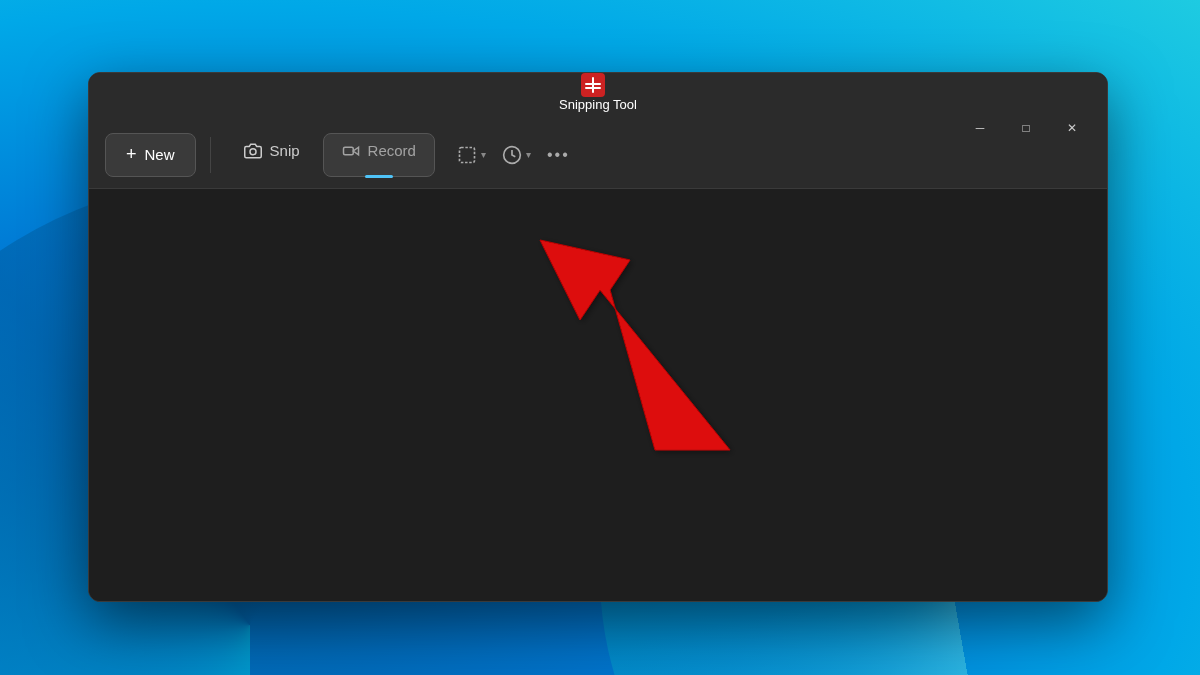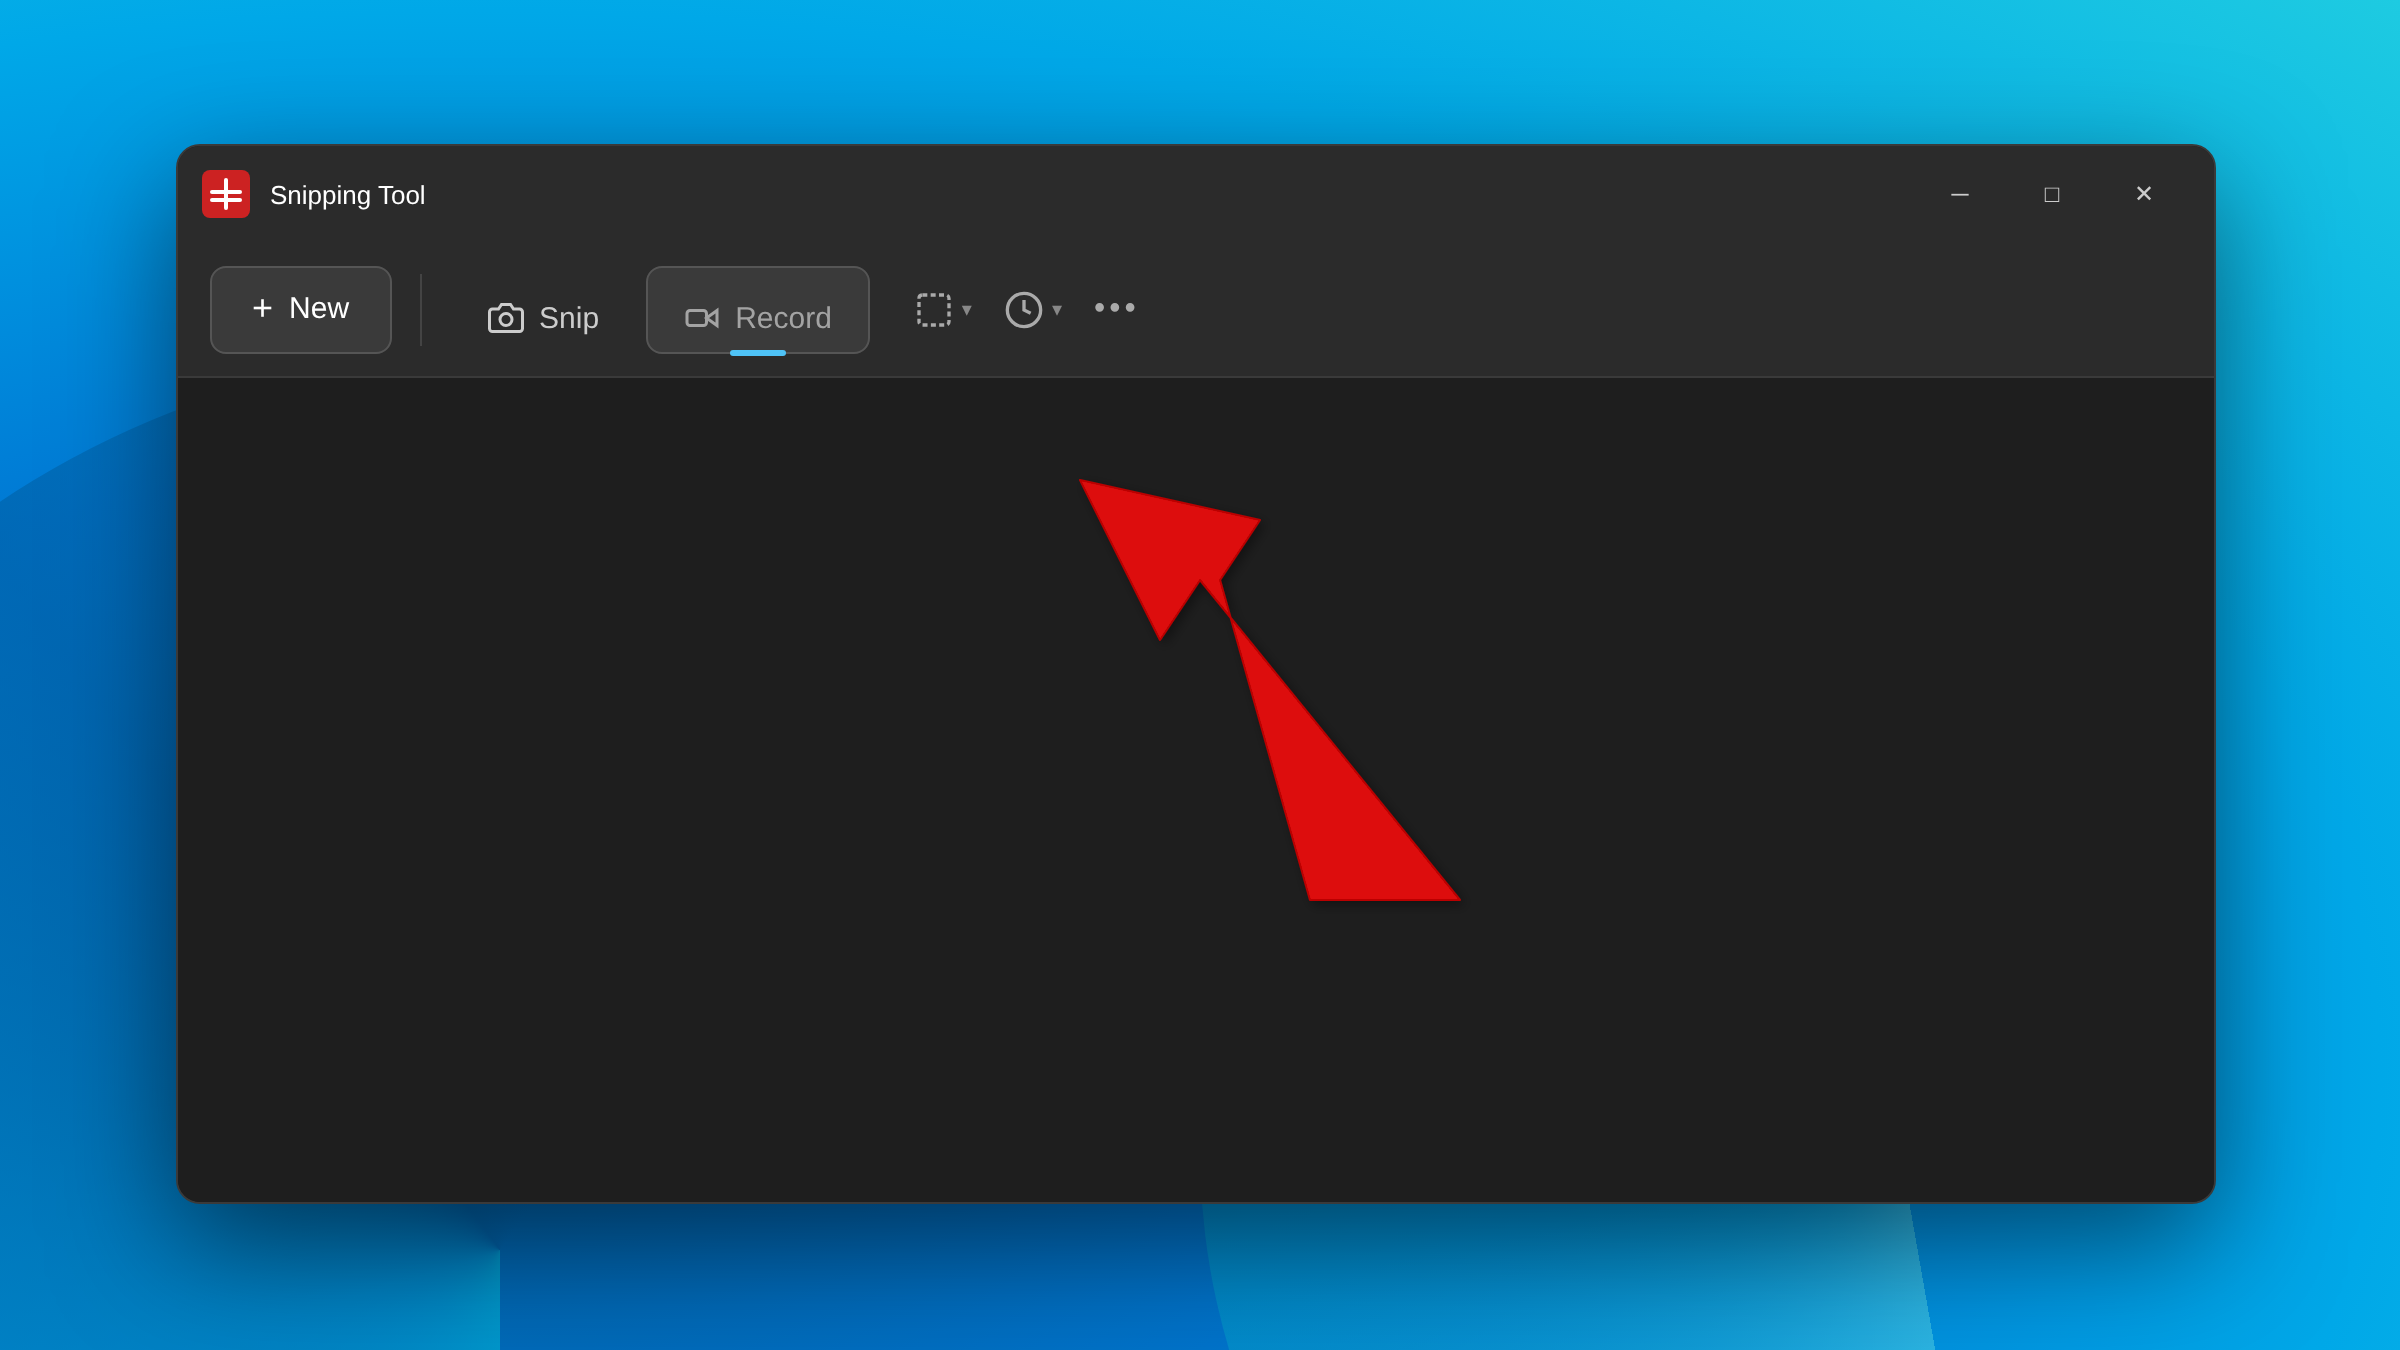--- a/index.html
+++ b/index.html
@@ -74,20 +74,21 @@
 
     
     .titlebar {
       height: 48px;
       background: #2b2b2b;
       display: flex;
       align-items: center;
       padding: 0 12px;
       flex-shrink: 0;
       position: relative;
+      flex-direction: column;
     }
 
     .titlebar-icon {
       width: 24px;
       height: 24px;
       margin-right: 10px;
       flex-shrink: 0;
     }
 
     .titlebar-title {
@@ -152,21 +153,21 @@
     }
 
     .mode-group {
       display: flex;
       align-items: center;
       gap: 4px;
     }
 
     .mode-btn {
       display: flex;
-      align-items: flex-end;
+      align-items: flex-start;
       gap: 8px;
       background: transparent;
       border: 1px solid transparent;
       border-radius: 8px;
       color: #cccccc;
       font-size: 15px;
       font-weight: 400;
       padding: 8px 18px;
       cursor: pointer;
       height: 44px;

